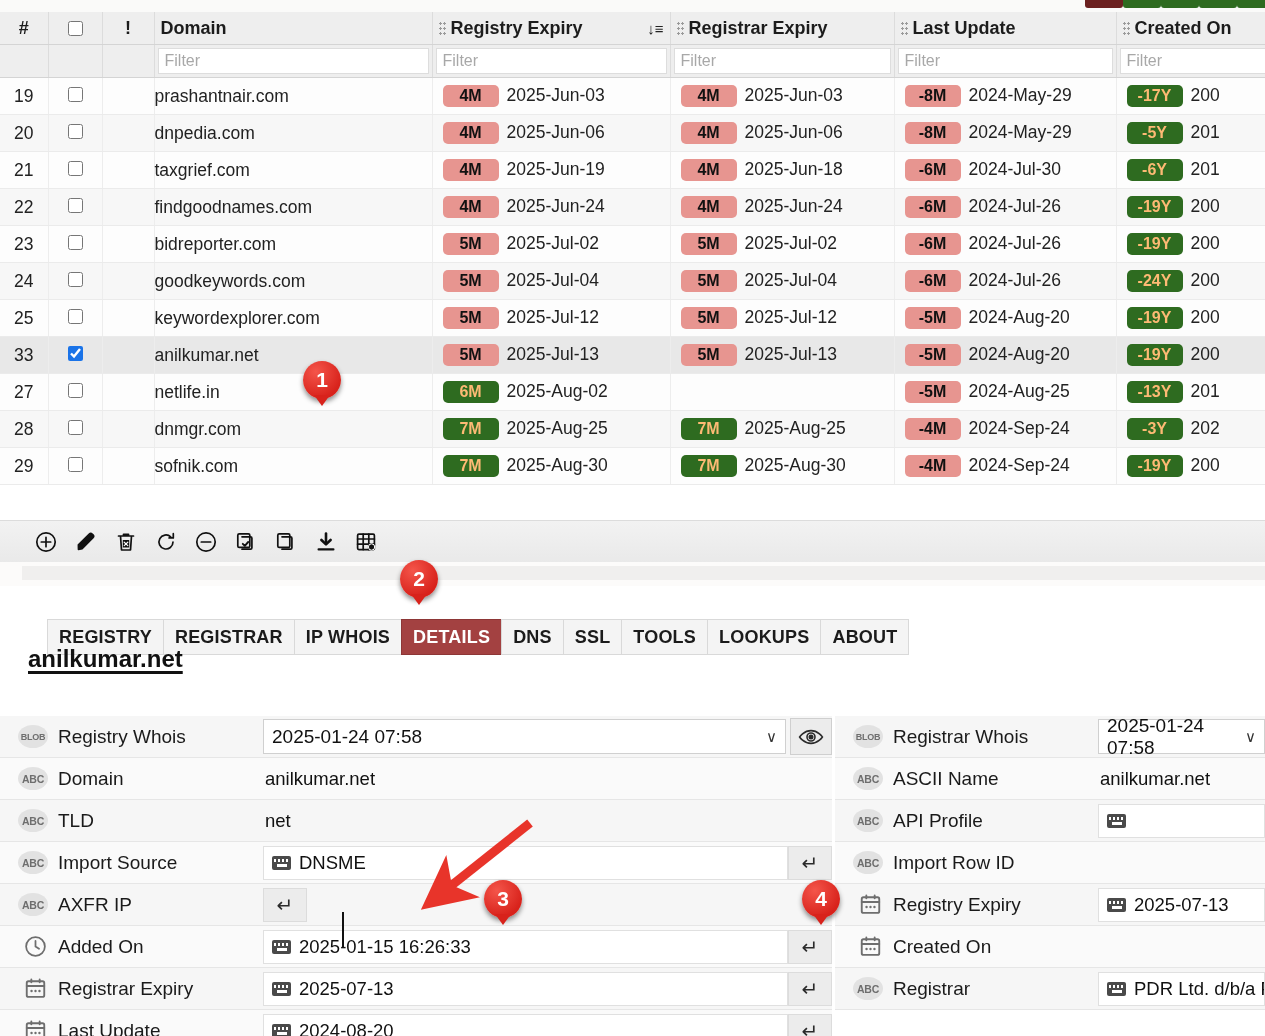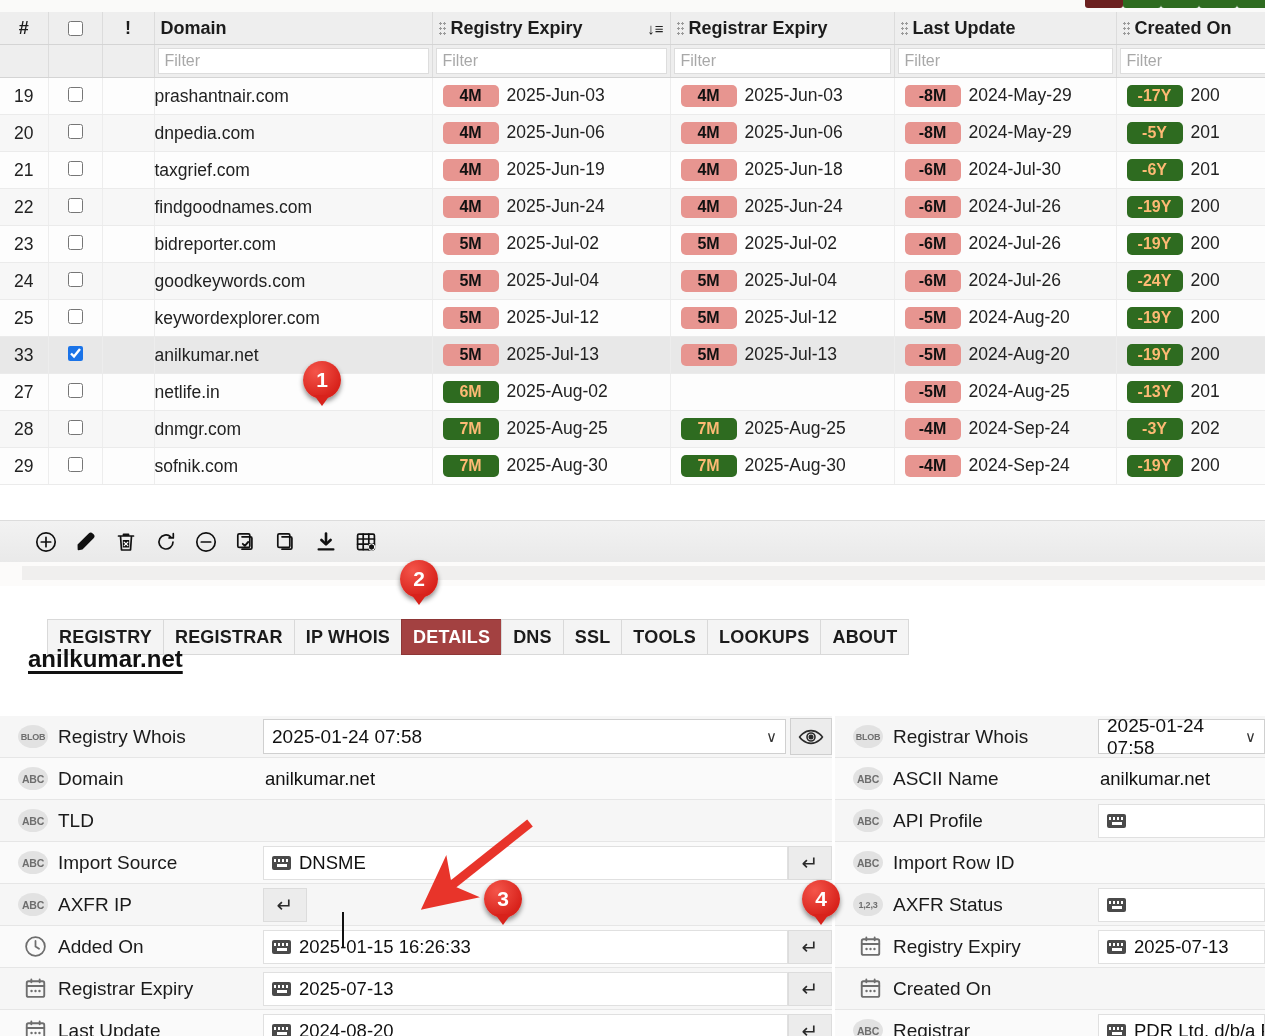--- a/index.html
+++ b/index.html
@@ -682,20 +682,21 @@
             <div class="tpill">ABC</div>
           </div>
           <div class="dlabel">Domain</div>
           <div class="dval plain">anilkumar.net</div>
         </div>
         <div class="drow">
           <div class="tico">
             <div class="tpill">ABC</div>
           </div>
           <div class="dlabel">TLD</div>
+          <div class="dval plain">net</div>
         </div>
         <div class="drow">
           <div class="tico">
             <div class="tpill">ABC</div>
           </div>
           <div class="dlabel">Import Source</div>
           <div class="dval boxed">
             <span class="kbico"></span>
             <span>DNSME</span>
           </div>
@@ -784,30 +785,20 @@
           <div class="dval boxed">
             <span class="kbico"></span>
             <span></span>
           </div>
         </div>
         <div class="drow">
           <div class="tico">
             <div class="tpill">ABC</div>
           </div>
           <div class="dlabel">Import Row ID</div>
-        </div>
-        <div class="drow">
-          <div class="tico">
-            <div class="tpill" style="font-size: 9px;">1,2,3</div>
-          </div>
-          <div class="dlabel">AXFR Status</div>
-          <div class="dval boxed">
-            <span class="kbico"></span>
-            <span></span>
-          </div>
         </div>
         <div class="drow">
           <div class="tico">
             <svg width="25" height="25" viewBox="0 0 24 24" fill="none" stroke="#6e6e6e" stroke-width="1.8">
               <rect x="3.6" y="5" width="16.8" height="15" rx="1.6"></rect>
               <path d="M3.6 9.6h16.8M8 3.4V6M16 3.4V6" stroke-linecap="round"></path>
               <circle cx="8.2" cy="14.4" r="1.15" fill="#6e6e6e" stroke="none"></circle>
               <circle cx="12" cy="14.4" r="1.15" fill="#6e6e6e" stroke="none"></circle>
               <circle cx="15.8" cy="14.4" r="1.15" fill="#6e6e6e" stroke="none"></circle>
             </svg>

